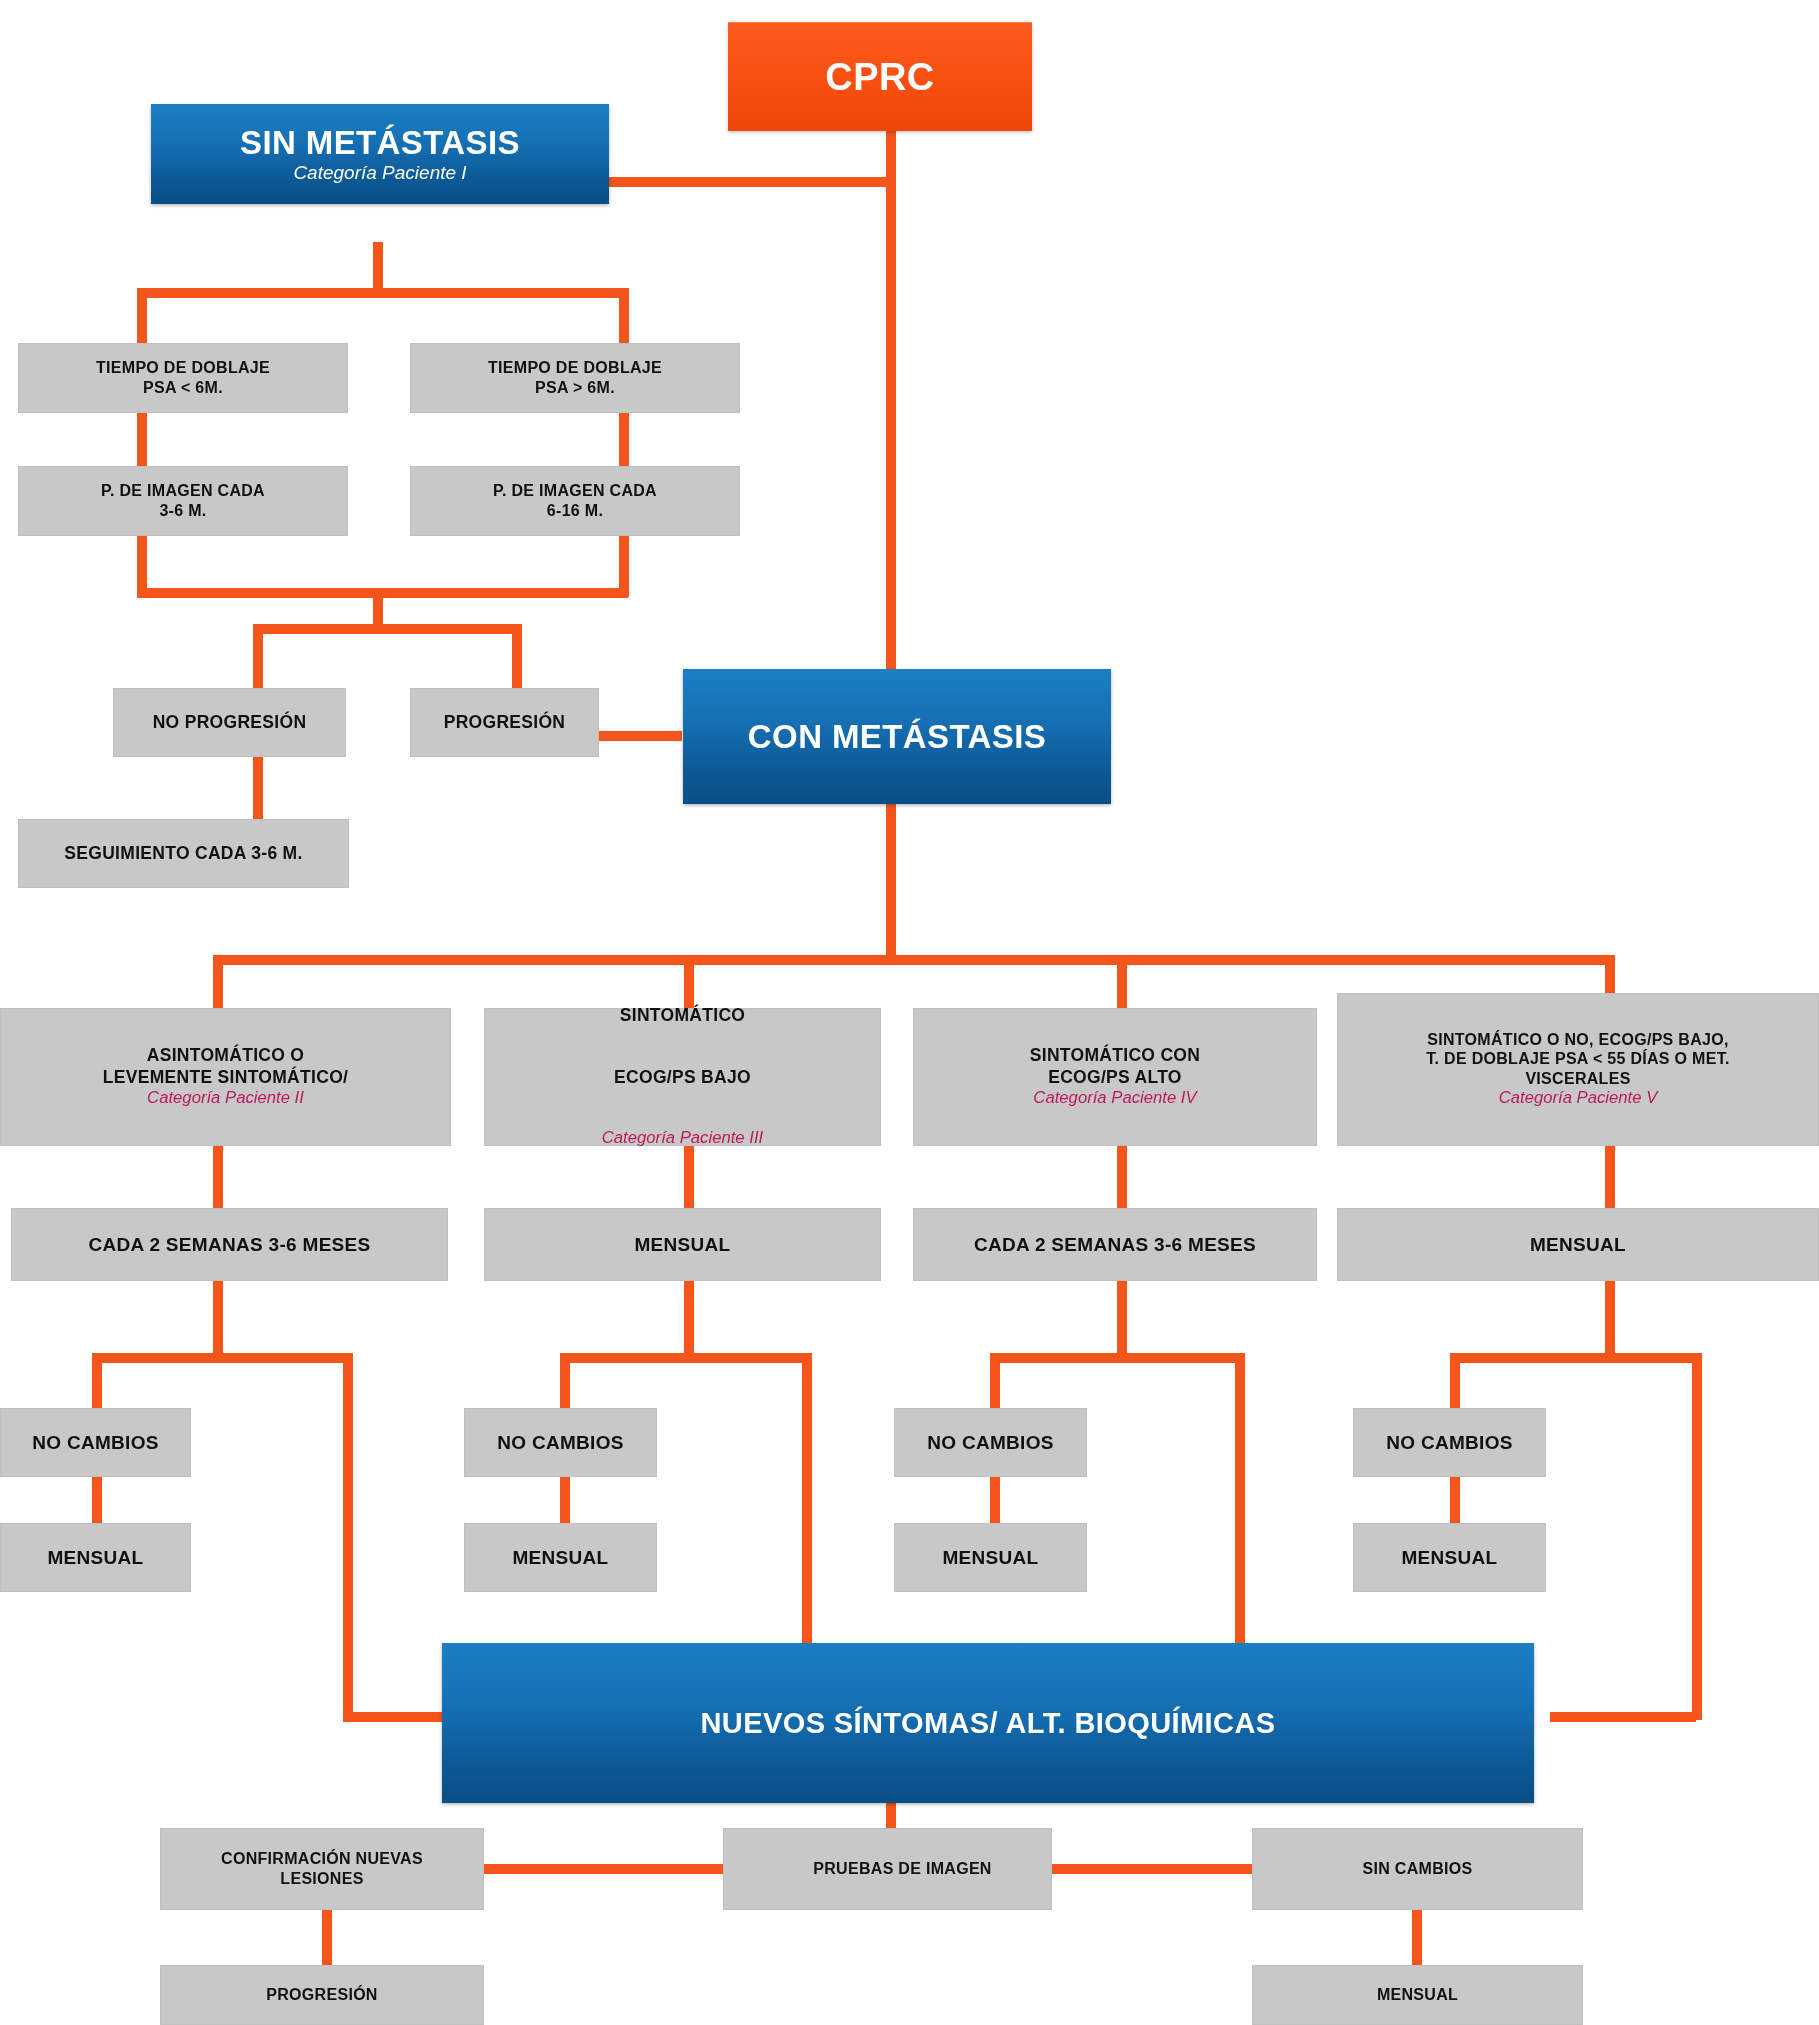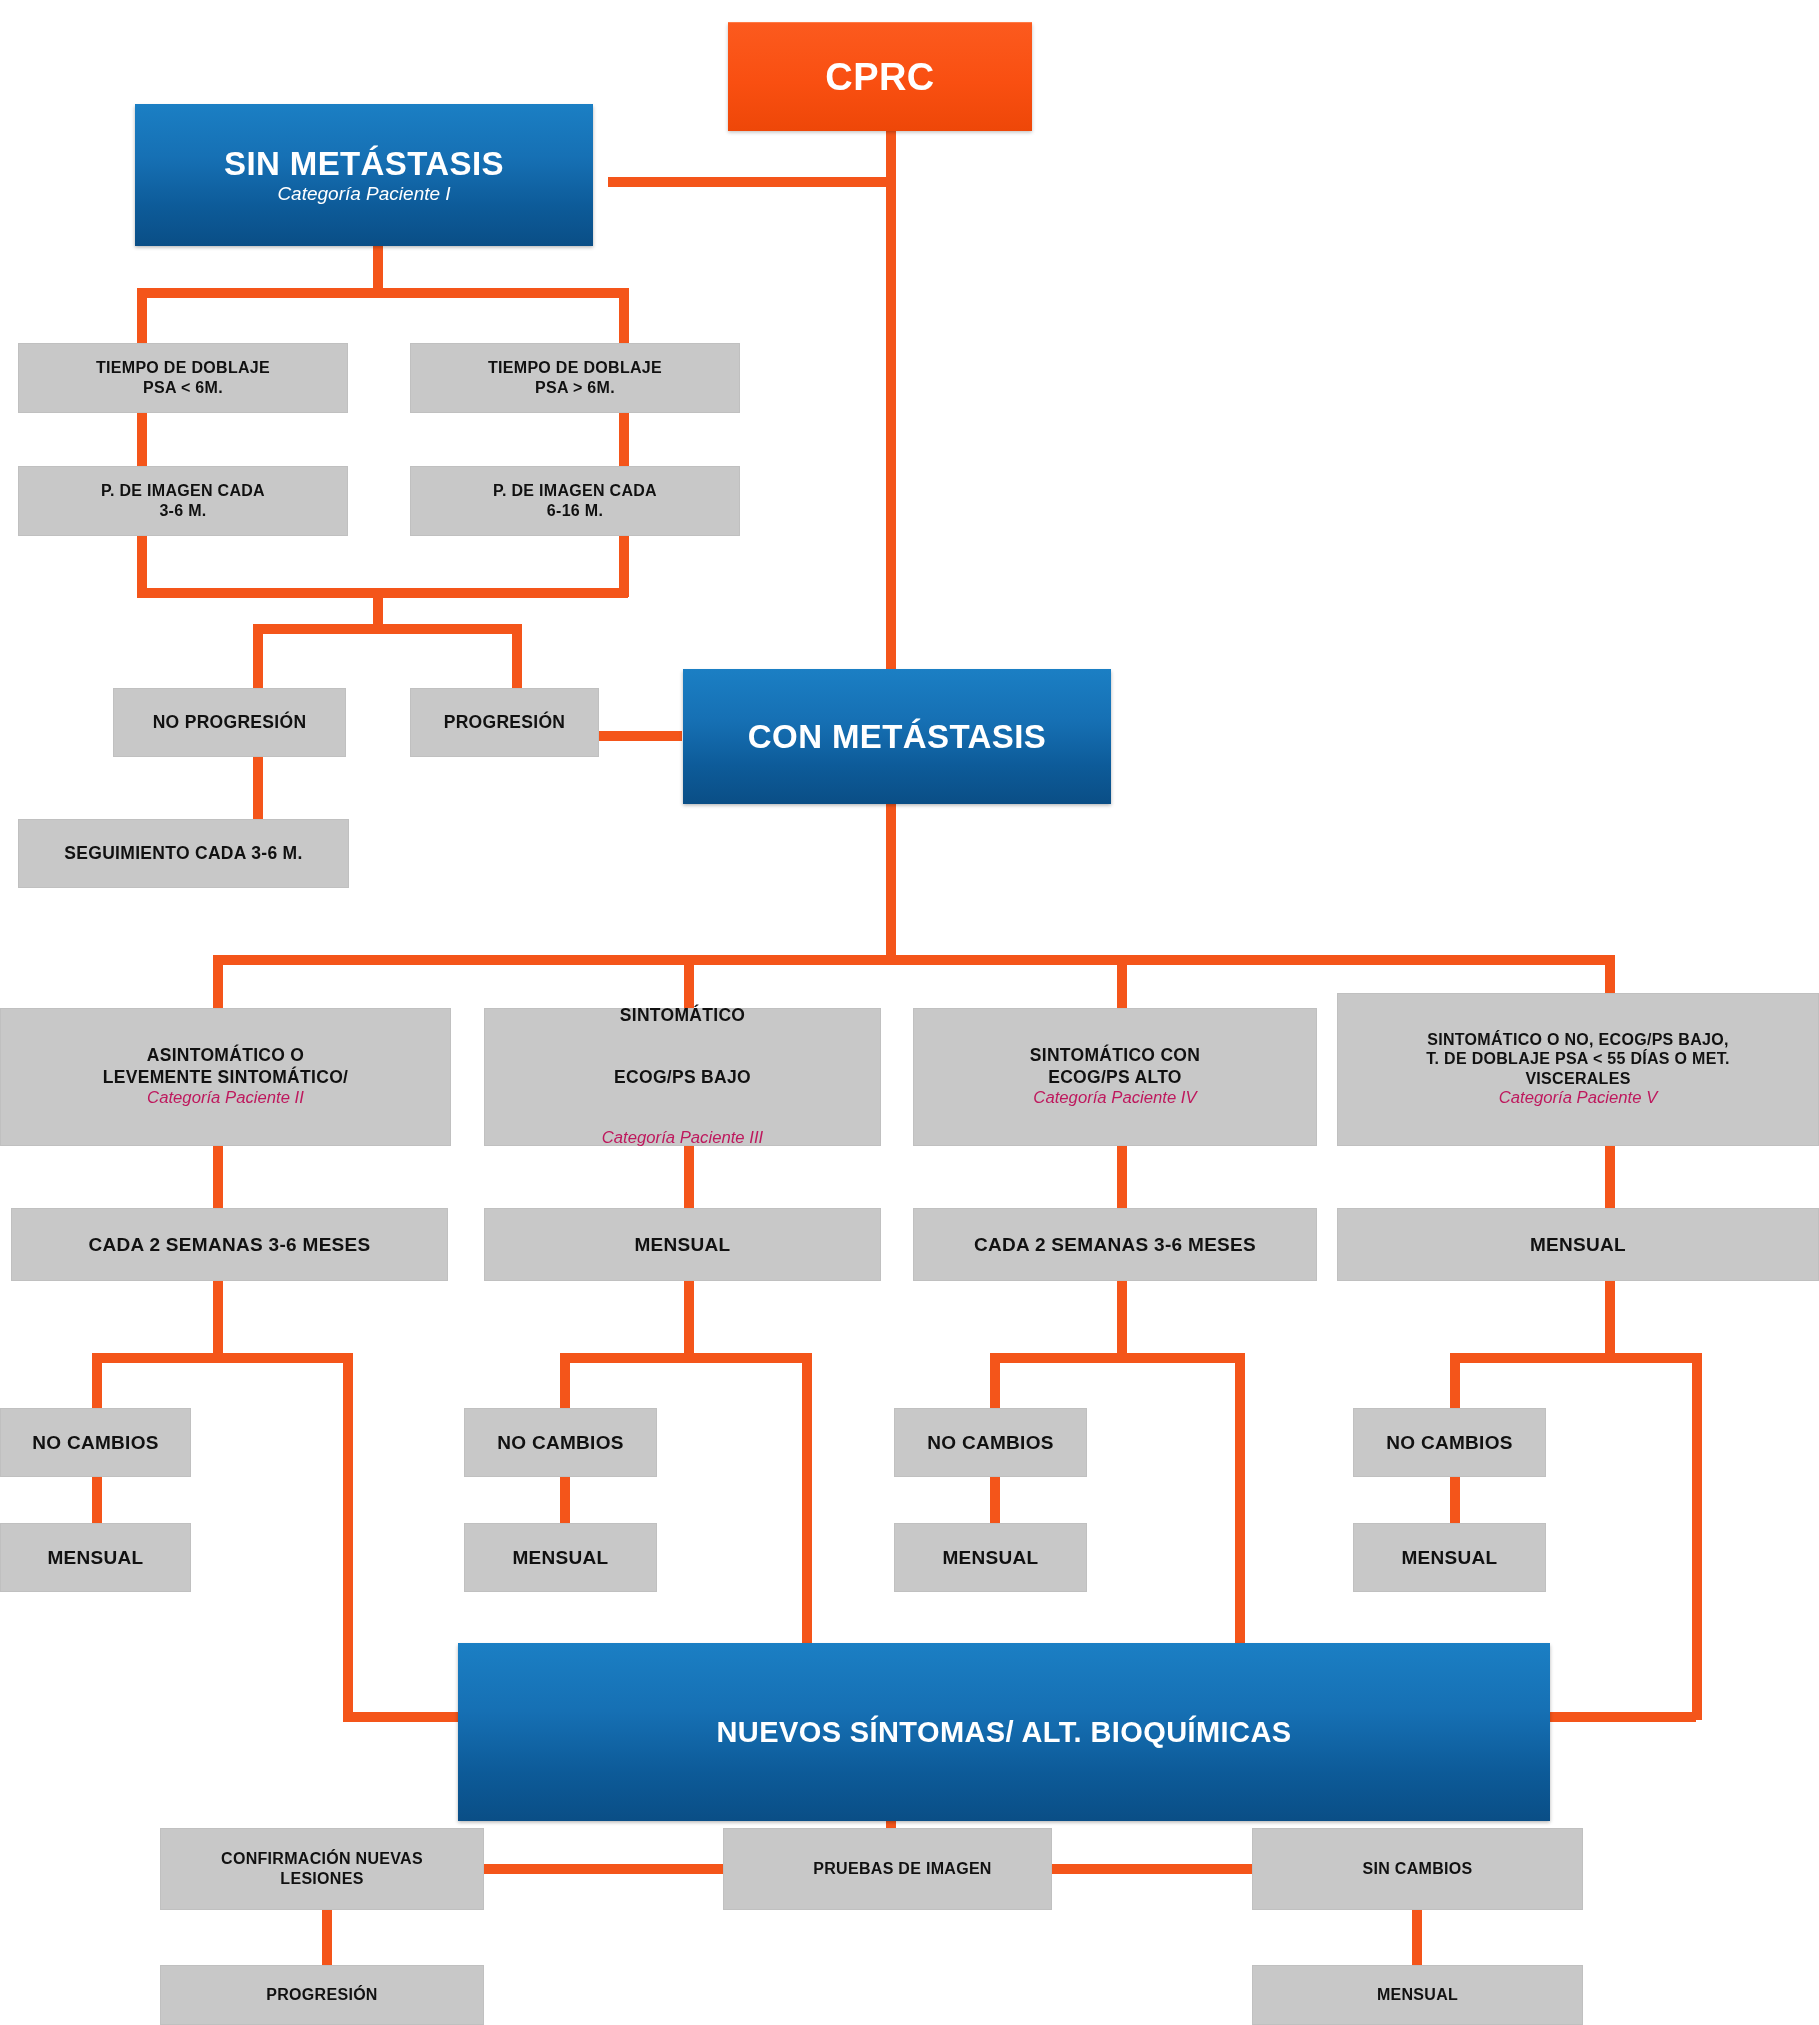--- a/index.html
+++ b/index.html
@@ -113,21 +113,21 @@
   <div class="ln lnh" style="left:480px;top:1864px;width:247px;"></div>
   <div class="ln lnh" style="left:1046px;top:1864px;width:211px;"></div>
 
   <div class="ln lnv" style="left:322px;top:1910px;height:62px;"></div>
   <div class="ln lnv" style="left:1412px;top:1910px;height:62px;"></div>
 
   <div class="box orange f-xxl" style="left:728px;top:0px;width:304px;height:109px;margin-top:22px;">
     <div class="t1">CPRC</div>
   </div>
 
-  <div class="box blue" style="left:135px;top:104px;width:458px;height:142px;">
+  <div class="box blue" style="left:151px;top:104px;width:458px;height:100px;">
     <div class="t1 f-xl">SIN METÁSTASIS</div>
     <div class="t2 f-it-md">Categoría Paciente I</div>
   </div>
 
   <div class="box gray" style="left:18px;top:343px;width:330px;height:70px;">
     <div class="t1 f-tiny">TIEMPO DE DOBLAJE</div>
     <div class="t1 f-tiny">PSA &lt; 6M.</div>
   </div>
 
   <div class="box gray" style="left:410px;top:343px;width:330px;height:70px;">
@@ -227,21 +227,21 @@
   </div>
 
   <div class="box gray" style="left:894px;top:1523px;width:193px;height:69px;">
     <div class="t1 f-md">MENSUAL</div>
   </div>
 
   <div class="box gray" style="left:1353px;top:1523px;width:193px;height:69px;">
     <div class="t1 f-md">MENSUAL</div>
   </div>
 
-  <div class="box blue" style="left:458px;top:1643px;width:1092px;height:178px;justify-content:center;">
+  <div class="box blue" style="left:442px;top:1643px;width:1092px;height:160px;justify-content:center;">
     <div class="t1 f-lg">NUEVOS SÍNTOMAS/ ALT. BIOQUÍMICAS</div>
   </div>
 
   <div class="box gray" style="left:160px;top:1828px;width:324px;height:82px;">
     <div class="t1 f-tiny">CONFIRMACIÓN NUEVAS</div>
     <div class="t1 f-tiny">LESIONES</div>
   </div>
 
   <div class="box gray" style="left:723px;top:1828px;width:329px;height:82px;padding-left:30px;">
     <div class="t1 f-tiny">PRUEBAS DE IMAGEN</div>

